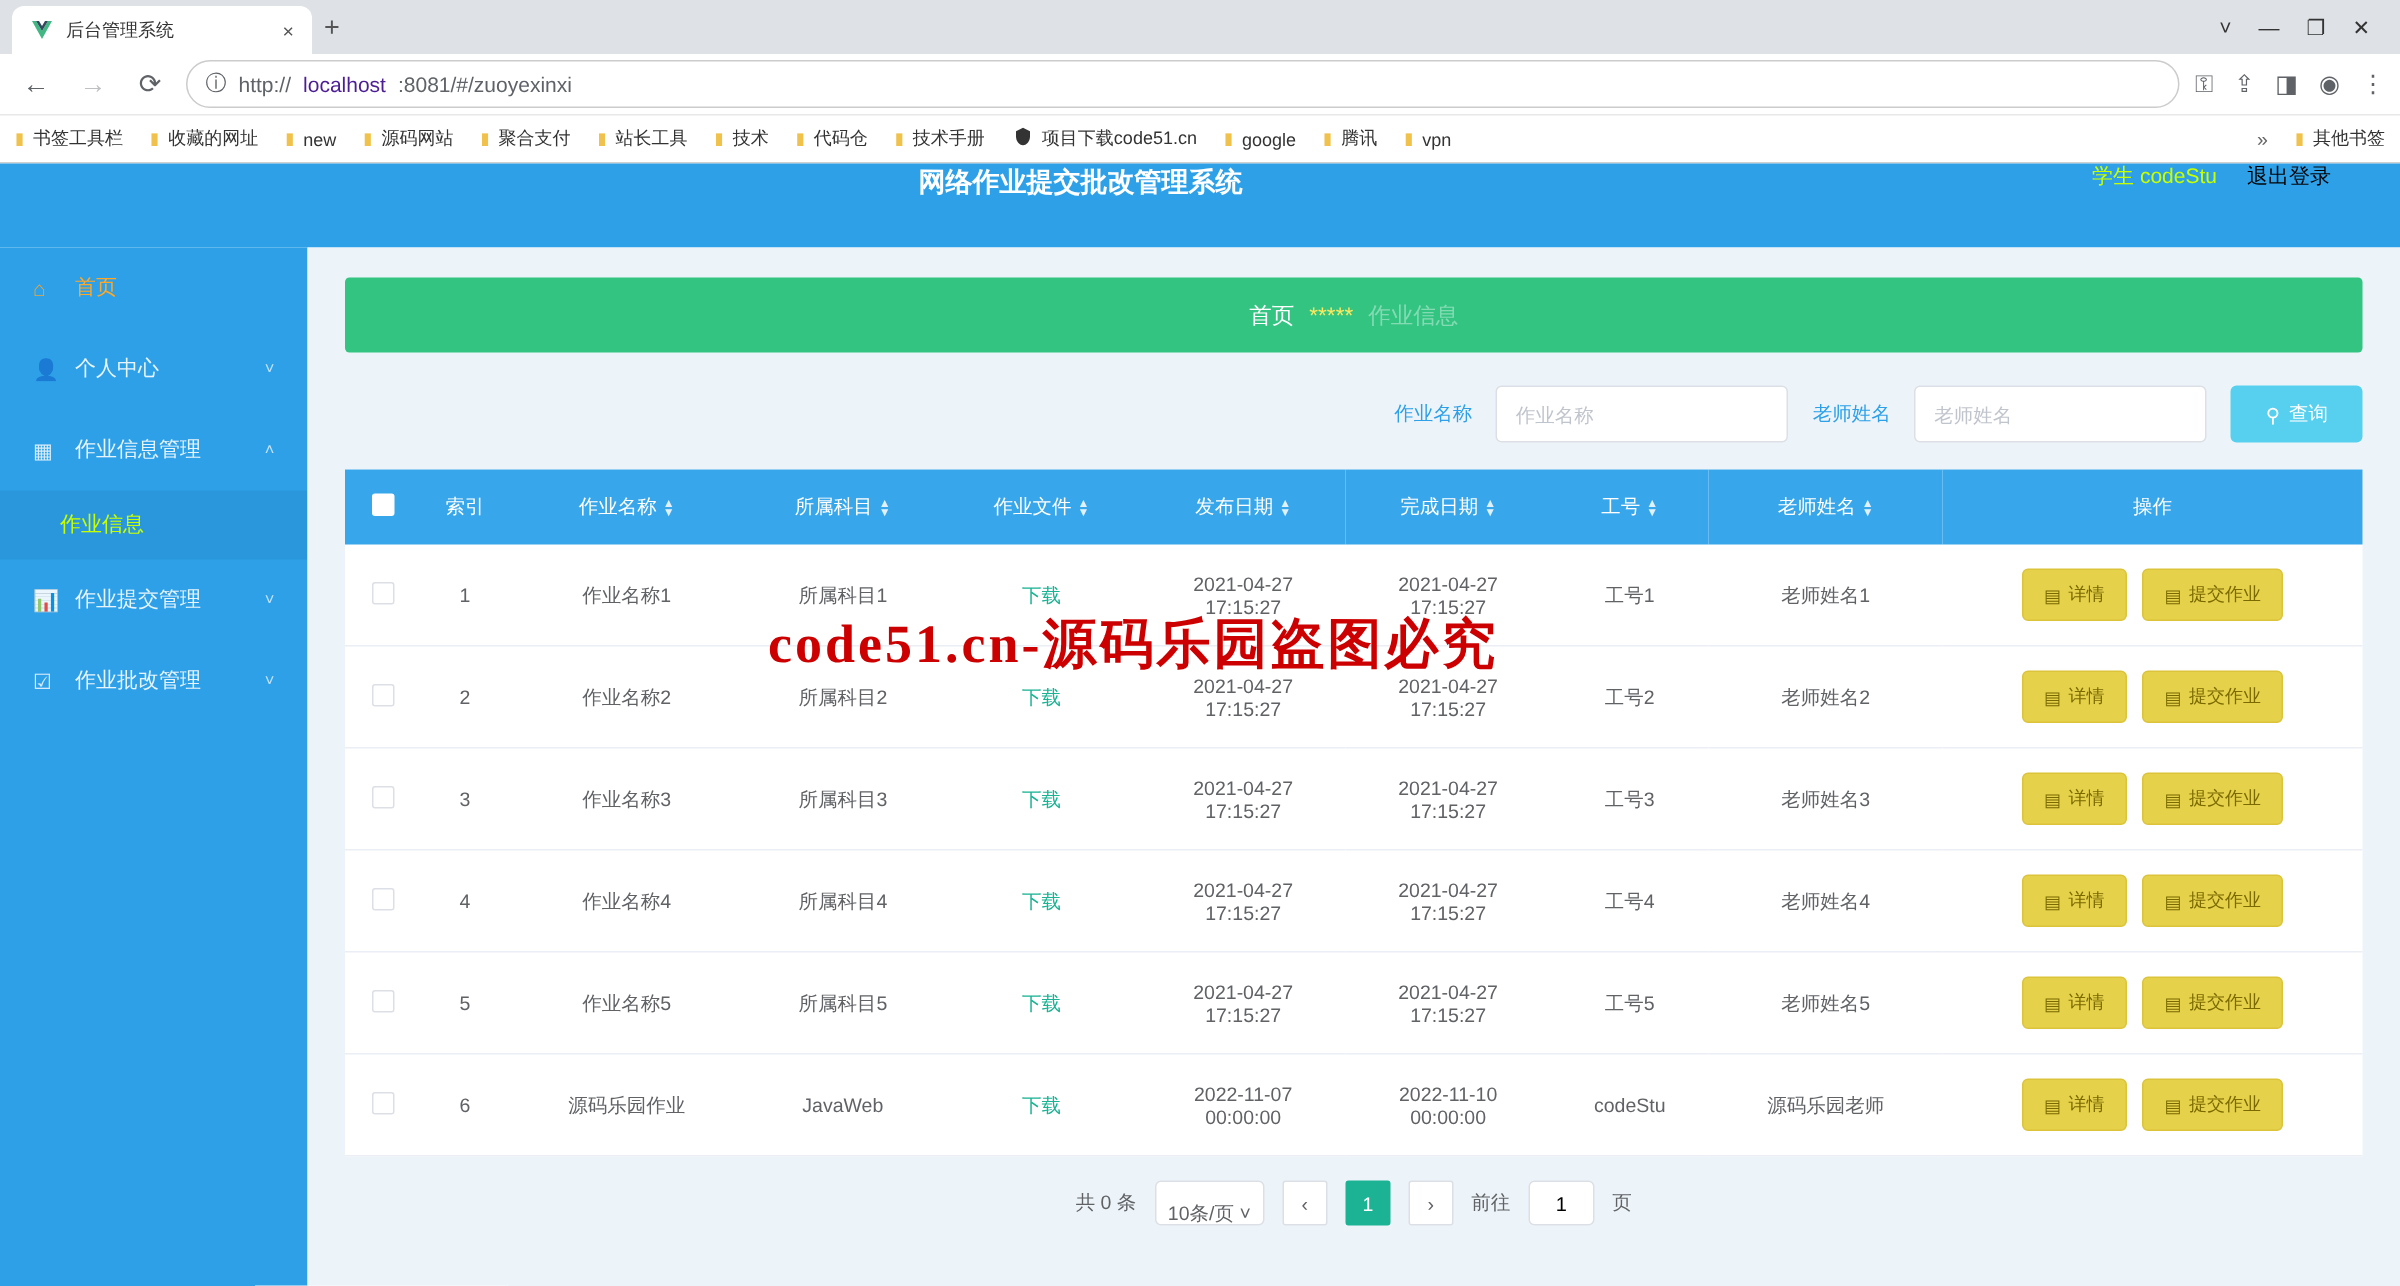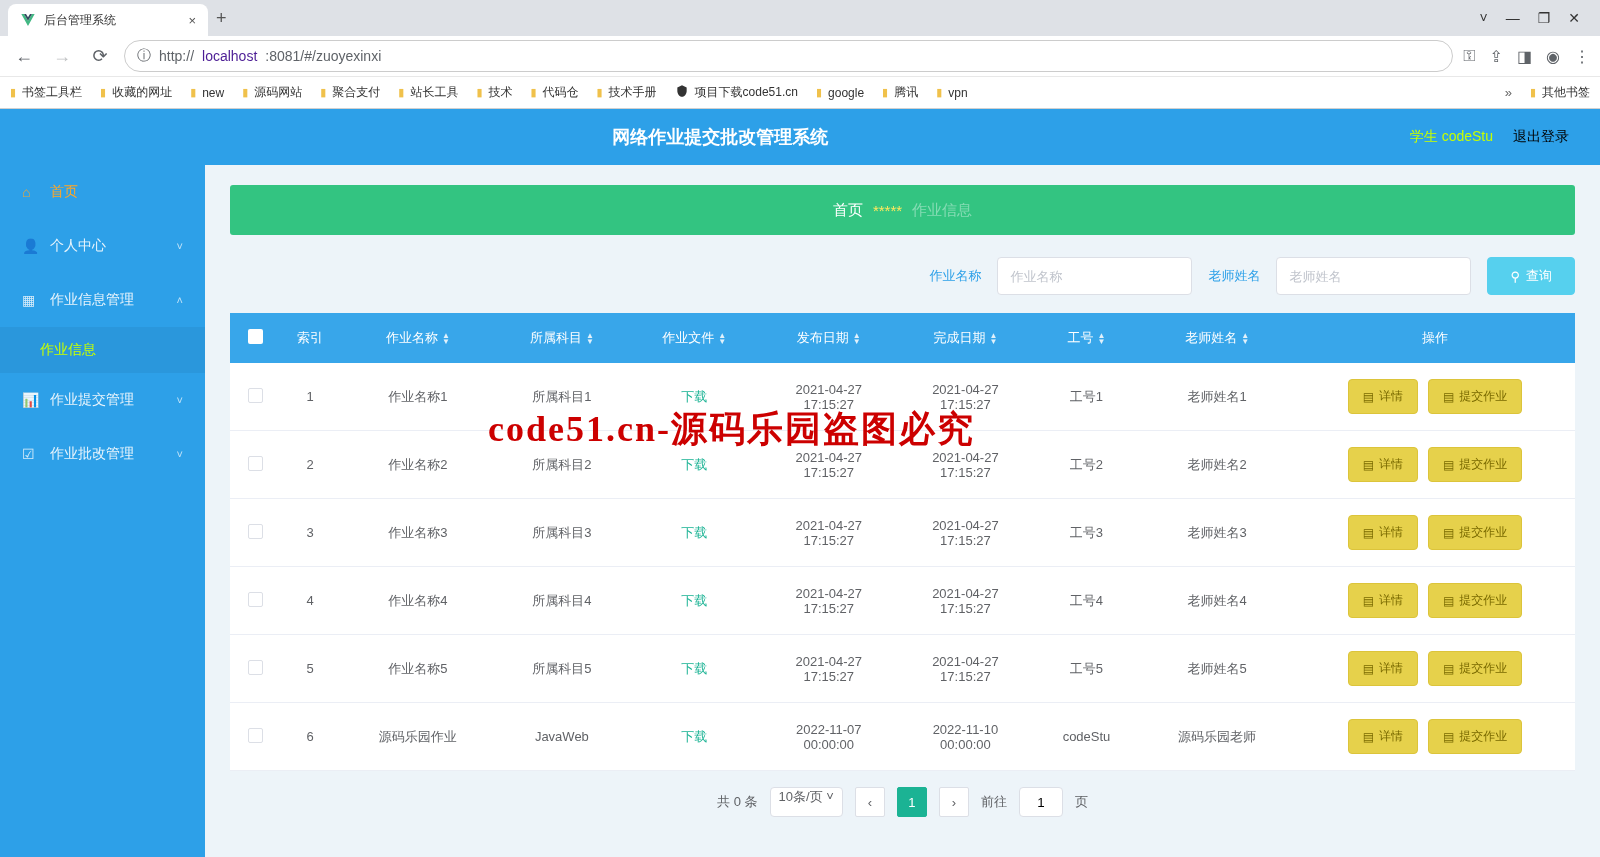--- a/index.html
+++ b/index.html
@@ -23,21 +23,21 @@
 .addr-right { display: flex; gap: 14px; align-items: center; }
 .addr-right span { color: #5f6368; font-size: 16px; }
 
 .bookmarks { display: flex; align-items: center; height: 32px; padding: 0 10px; gap: 18px; border-top: 1px solid #e8e8e8; }
 .bm { display: flex; align-items: center; gap: 6px; font-size: 12px; color: #333; }
 .bm .folder { color: #f0c14b; }
 .bookmarks .spacer { flex: 1; }
 .chevrons { color: #666; }
 
 
-.app-header { height: 56px; background: #2da0e8; display: flex; align-items: center; color: #fff; padding: 0 31px; }
+.app-header { height: 56px; background: #2da0e8; display: flex; color: #fff; padding: 0 46px; }
 .app-title { flex: 1; text-align: center; font-size: 18px; font-weight: 600; }
 .user-info { color: #c7ff00; font-size: 14px; margin-right: 20px; }
 .logout { color: #000000; font-size: 14px; cursor: pointer; }
 
 
 .layout { display: flex; height: calc(857px - 36px - 40px - 32px - 56px); }
 .sidebar { width: 205px; background: #2da0e8; color: #e8f4fc; display: flex; flex-direction: column; }
 .menu-item { display: flex; align-items: center; height: 54px; padding: 0 22px; gap: 12px; cursor: pointer; font-size: 14px; }
 .menu-item .chev { margin-left: auto; font-size: 11px; opacity: .8; }
 .menu-item.orange { color: #ffa726; }
@@ -59,26 +59,26 @@
 .table th { background: #38a6ea; color: #fff; font-weight: 500; padding: 16px 8px; font-size: 13px; text-align: center; }
 .table th .sort { display: inline-flex; flex-direction: column; margin-left: 4px; line-height: 6px; font-size: 8px; opacity: .85; vertical-align: middle; }
 .table td { padding: 16px 8px; border-bottom: 1px solid #ebeef5; text-align: center; font-size: 13px; color: #606266; }
 .checkbox { width: 15px; height: 15px; border: 1px solid #dcdfe6; border-radius: 2px; display: inline-block; background:#fff; }
 .th-check { width: 15px; height: 15px; background: #fff; display: inline-block; border-radius: 2px; }
 .link-dl { color: #1bb394; cursor: pointer; }
 .op-btns { display: flex; gap: 10px; justify-content: center; }
 .btn-op { background: #e6d14b; border: 1px solid #dcc43a; color: #7a6a00; padding: 8px 14px; border-radius: 4px; font-size: 12px; cursor: pointer; display: flex; align-items: center; gap: 5px; }
 
 .pagination { display: flex; align-items: center; justify-content: center; gap: 12px; padding: 16px 0; font-size: 13px; color: #606266; }
-.page-select { height: 30px; border: 1px solid #dcdfe6; border-radius: 4px; padding: 0 8px; background: #fff; }
+.page-select { height: 30px; border: 1px solid #dcdfe6; border-radius: 4px; padding: 12px 8px; background: #fff; }
 .page-btn { width: 30px; height: 30px; border: 1px solid #dcdfe6; background: #fff; border-radius: 2px; display:flex; align-items:center; justify-content:center; }
 .page-btn.active { background: #1bb394; border-color: #1bb394; color: #fff; }
 .page-input { width: 44px; height: 30px; border: 1px solid #dcdfe6; border-radius: 4px; text-align: center; }
 
-.watermark { position: absolute; left: 488px; top: 405px; font-size: 36px; color: #cc0000; font-weight: 600; pointer-events: none; font-family: SimSun, serif; letter-spacing: 2px; }
+.watermark { position: absolute; left: 512px; top: 405px; font-size: 36px; color: #cc0000; font-weight: 600; pointer-events: none; font-family: SimSun, serif; letter-spacing: 2px; }
 .container { position: relative; width: 1600px; height: 857px; overflow: hidden; }
 </style>
 </head>
 <body>
 
 <div class="container">
 
 <div class="browser-chrome">
   <div class="tab-bar">
     <div class="tab">

